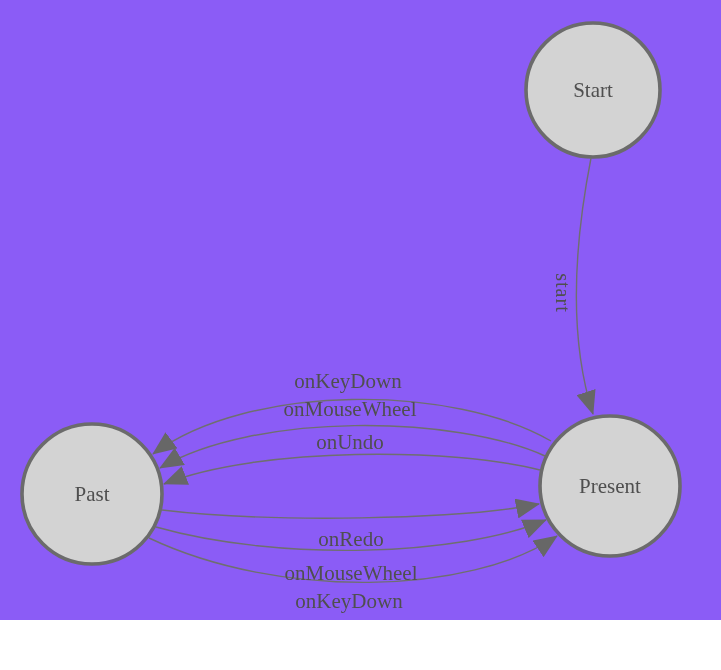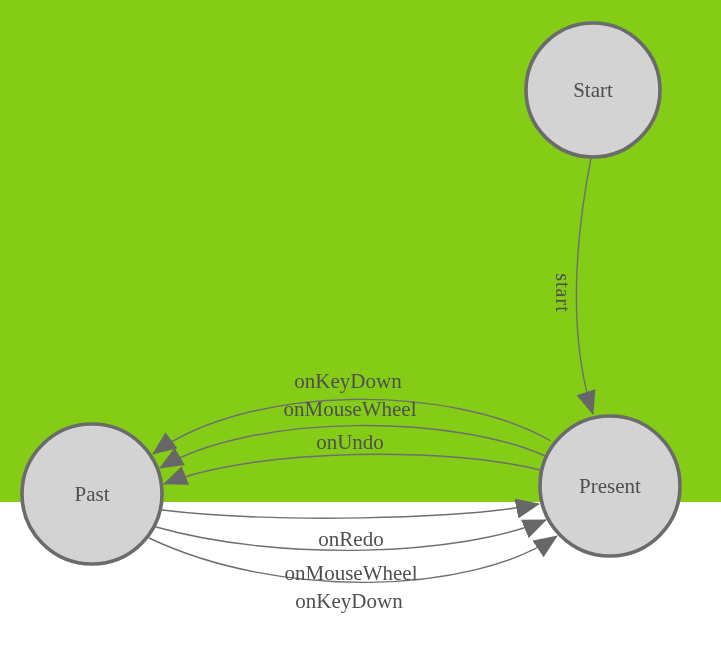--- a/index.html
+++ b/index.html
@@ -6,22 +6,22 @@
     margin: 0;
     padding: 0;
     background: #ffffff;
     width: 721px;
     height: 670px;
     overflow: hidden;
   }
   .diagram-wrap {
     position: relative;
     width: 721px;
-    height: 502px;
-    background: #84cc16;
+    height: 620px;
+    background: #8b5cf6;
   }
   svg text {
     font-family: "Liberation Serif", "DejaVu Serif", serif;
     fill: #4f4f4f;
   }
   .node-circle {
     fill: #d3d3d3;
     stroke: #6b6b6b;
     stroke-width: 3.6;
   }

